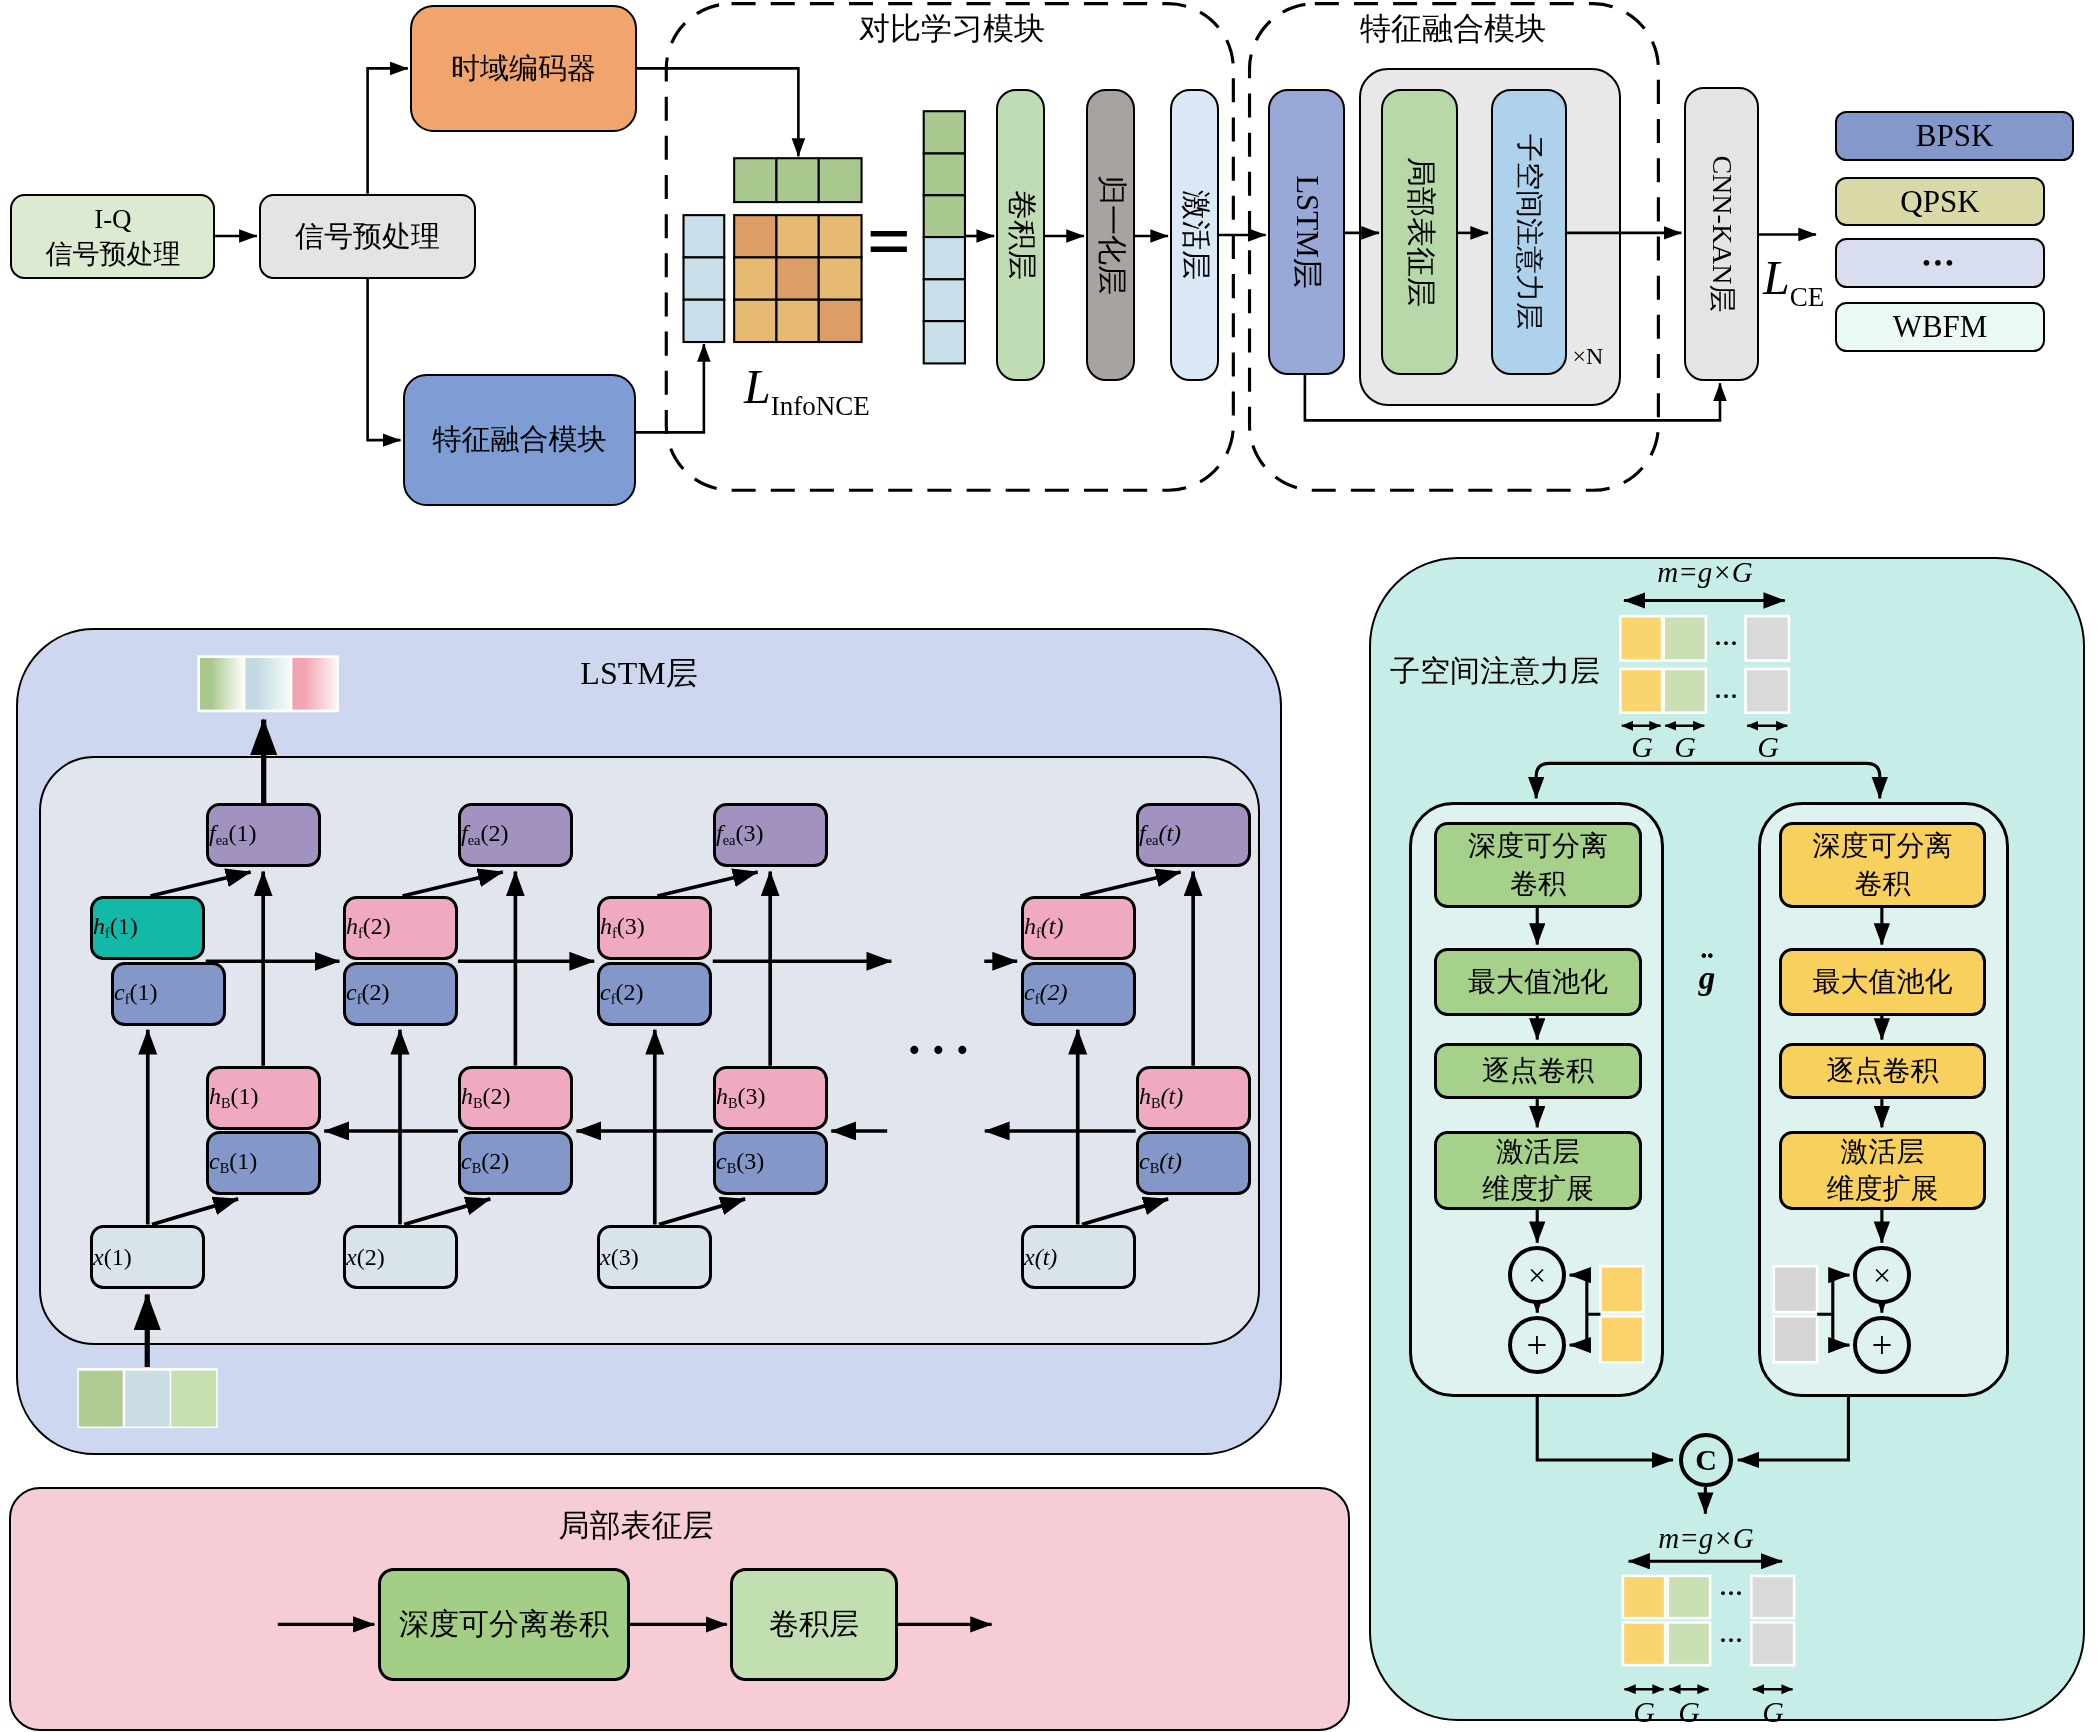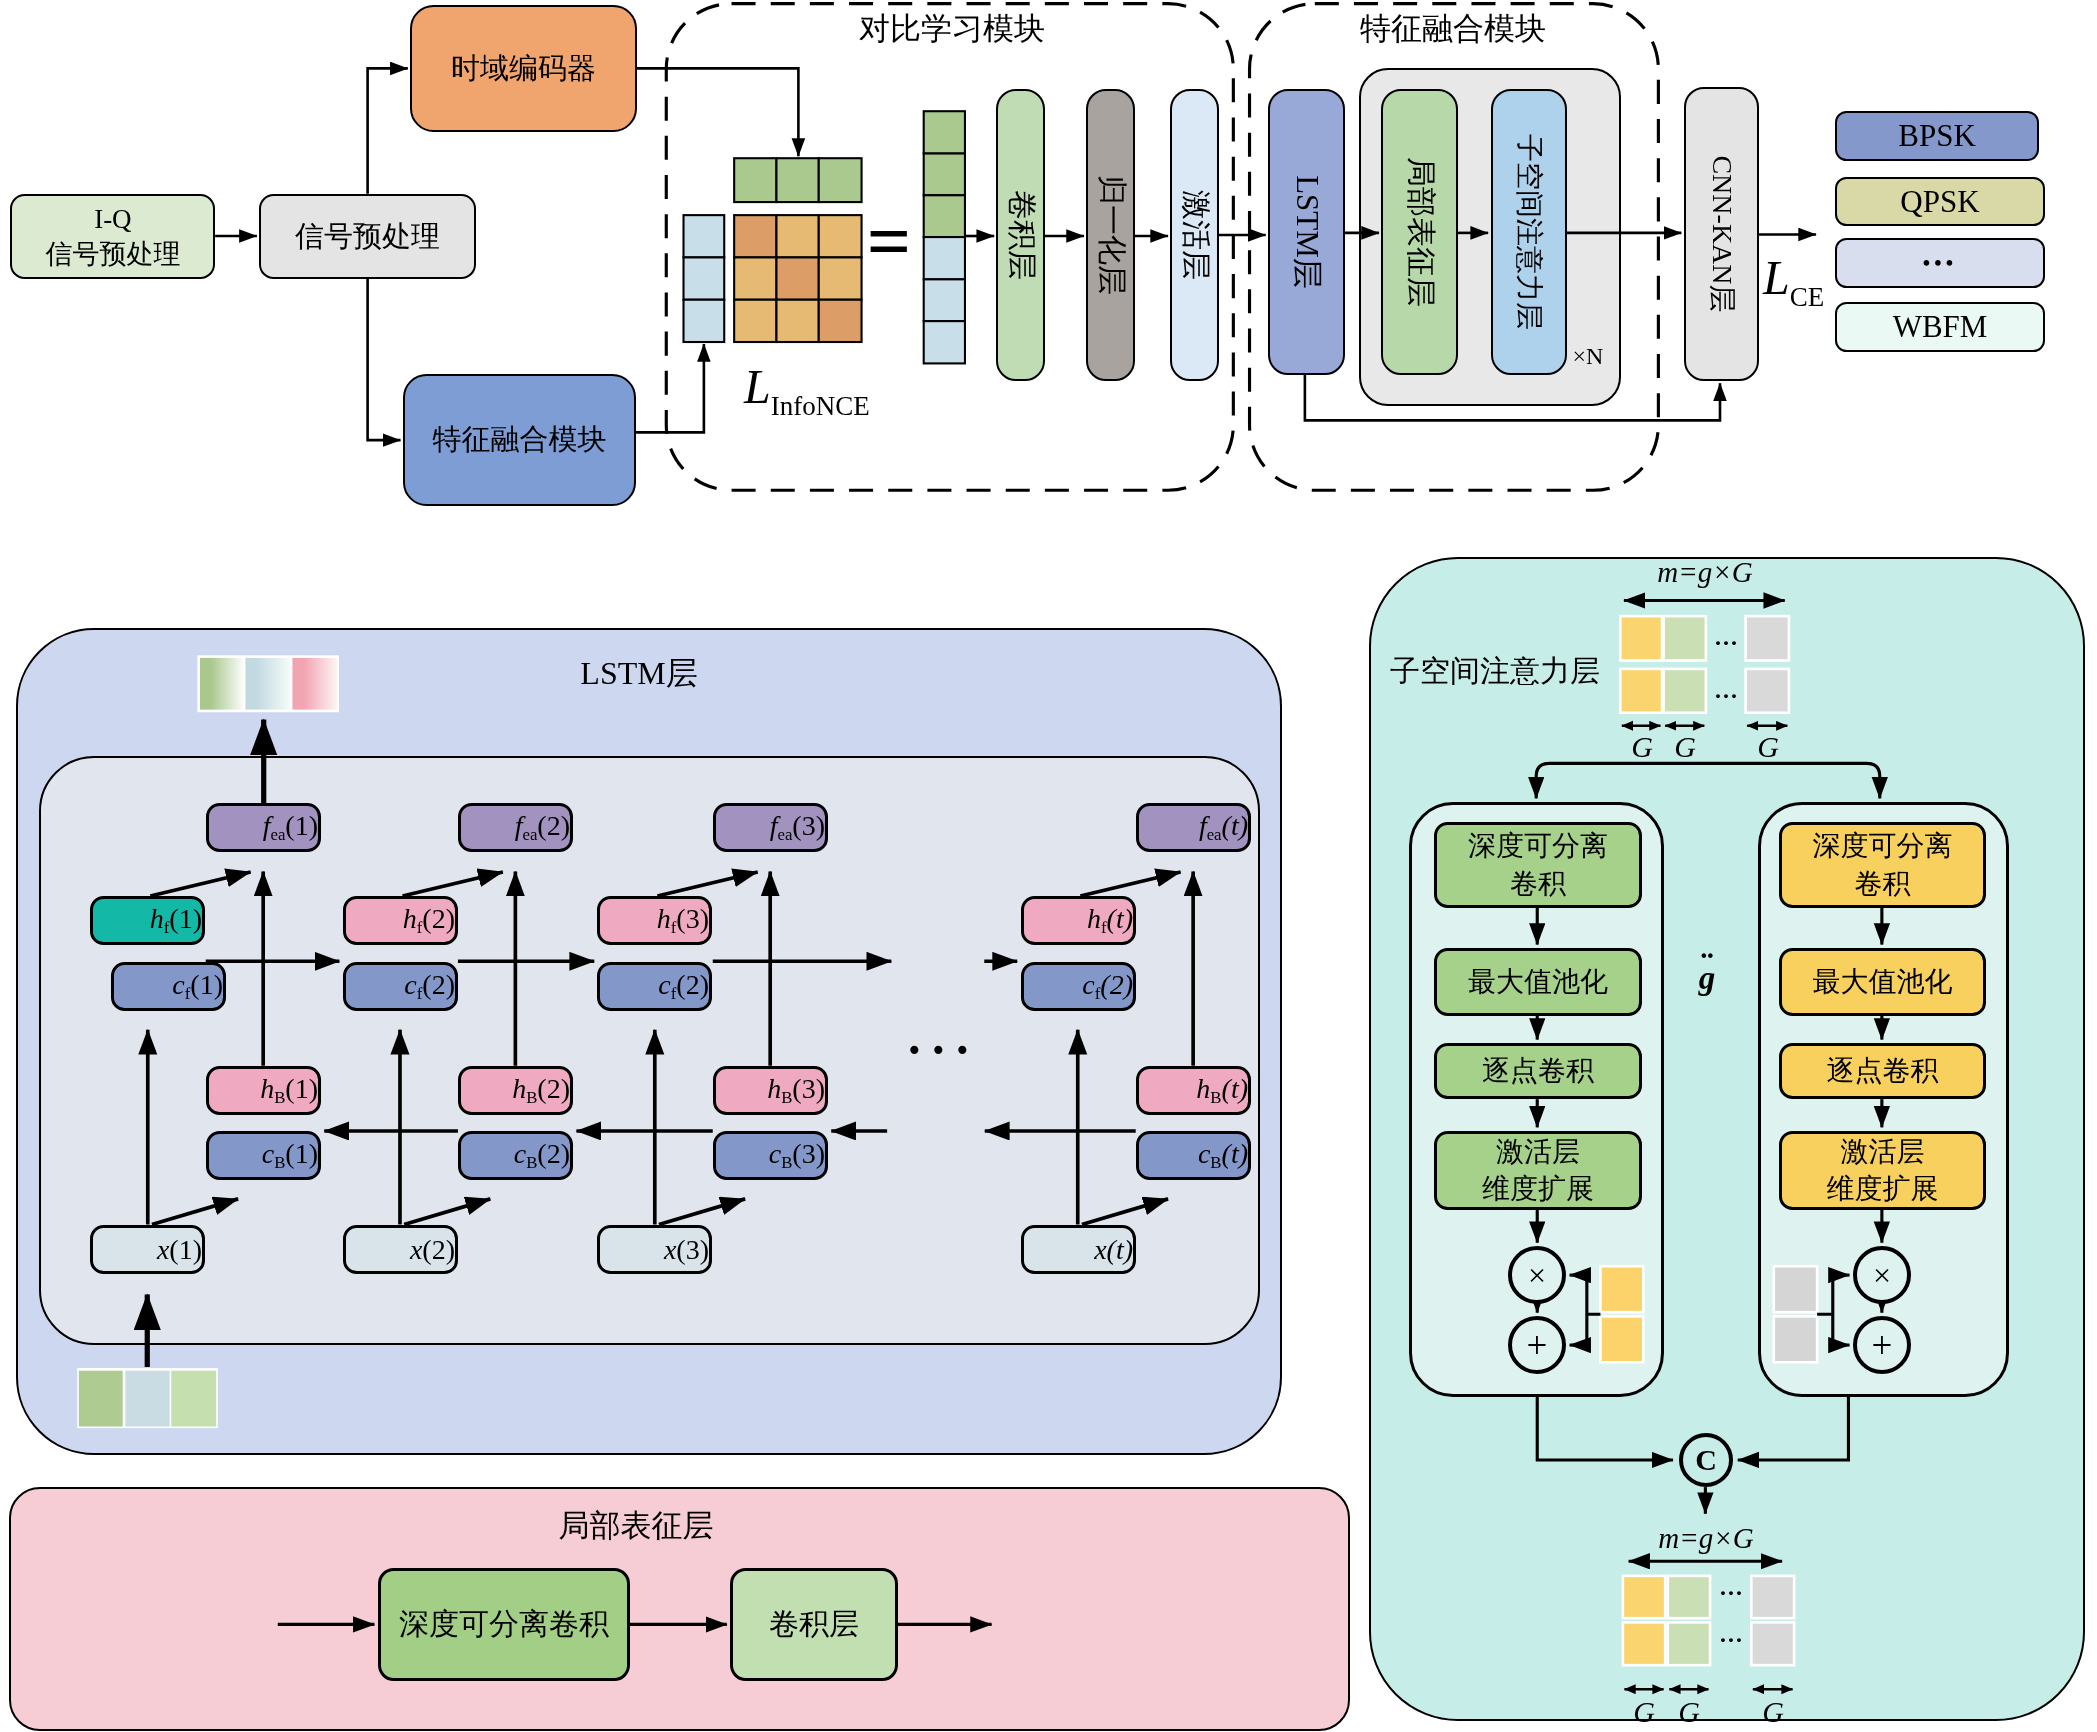--- a/index.html
+++ b/index.html
@@ -4,22 +4,22 @@
 <style>
   html,body{margin:0;padding:0;background:#fff;}
   .stage{position:relative;width:2097px;height:1732px;background:#ffffff;overflow:hidden;
          font-family:"Liberation Serif","DejaVu Serif",serif;color:#000;}
   .abs{position:absolute;}
   .panel{position:absolute;box-sizing:border-box;border:2.1px solid #000;}
   .box{position:absolute;box-sizing:border-box;border:2.1px solid #000;display:flex;flex-direction:column;
        align-items:center;justify-content:center;text-align:center;line-height:1.28;}
   .vbox{position:absolute;box-sizing:border-box;border:2.6px solid #000;border-radius:20px;}
   .vtext{position:absolute;left:50%;top:50%;transform:translate(-50%,-50%) rotate(90deg);white-space:nowrap;}
-  .node{position:absolute;box-sizing:border-box;width:115px;height:49px;border:3.7px solid #000;border-radius:13.6px;
-        display:flex;align-items:center;justify-content:flex-end;font-size:28px;font-style:italic;}
+  .node{position:absolute;box-sizing:border-box;width:115px;height:64px;border:3.7px solid #000;border-radius:13.6px;
+        display:flex;align-items:center;justify-content:flex-start;font-size:24px;font-style:italic;}
   .node .sub{font-size:0.60em;font-style:normal;vertical-align:-0.28em;}
   .node .arg{font-style:normal;}
   .node .argit{font-style:italic;}
   .clabel{position:absolute;transform:translate(-50%,-50%);white-space:nowrap;text-align:center;}
   .circle{position:absolute;box-sizing:border-box;border:4.2px solid #000;border-radius:50%;
           display:flex;align-items:center;justify-content:center;}
   .loss{position:absolute;white-space:nowrap;}
   .loss .lmain{font-style:italic;font-size:48px;}
   .loss .lsub{font-size:27px;vertical-align:-0.45em;}
 </style>
@@ -258,21 +258,21 @@
     <span class="vtext" style="font-size:28px;">子空间注意力层</span>
   </div>
   <div class="clabel" style="left:1588px;top:356px;font-size:24px;">×N</div>
   <div class="vbox" style="left:1684px;top:87px;width:75px;height:294px;background:#e4e4e4;">
     <span class="vtext" style="font-size:28px;">CNN-KAN层</span>
   </div>
   <div class="loss" style="left:1763px;top:250px;">
     <span class="lmain">L</span><span class="lsub">CE</span>
   </div>
 
-  <div class="box" style="left:1835px;top:111px;width:204px;height:50px;border-radius:11.5px;background:#8498cc;font-size:31px;border-width:2.6px;">
+  <div class="box" style="left:1835px;top:111px;width:239px;height:50px;border-radius:11.5px;background:#8498cc;font-size:31px;border-width:2.6px;">
     <div>BPSK</div>
   </div>
   <div class="box" style="left:1835px;top:177px;width:210px;height:49px;border-radius:11.5px;background:#d9d9a8;font-size:31px;border-width:2.6px;">
     <div>QPSK</div>
   </div>
   <div class="box" style="left:1835px;top:238px;width:210px;height:50px;border-radius:11.5px;background:#d9deee;font-size:21px;border-width:2.6px;">
     <div style="letter-spacing:4.2px;font-weight:bold;">•••</div>
   </div>
   <div class="box" style="left:1835px;top:302px;width:210px;height:50px;border-radius:11.5px;background:#eaf9f3;font-size:31px;border-width:2.6px;">
     <div>WBFM</div>

